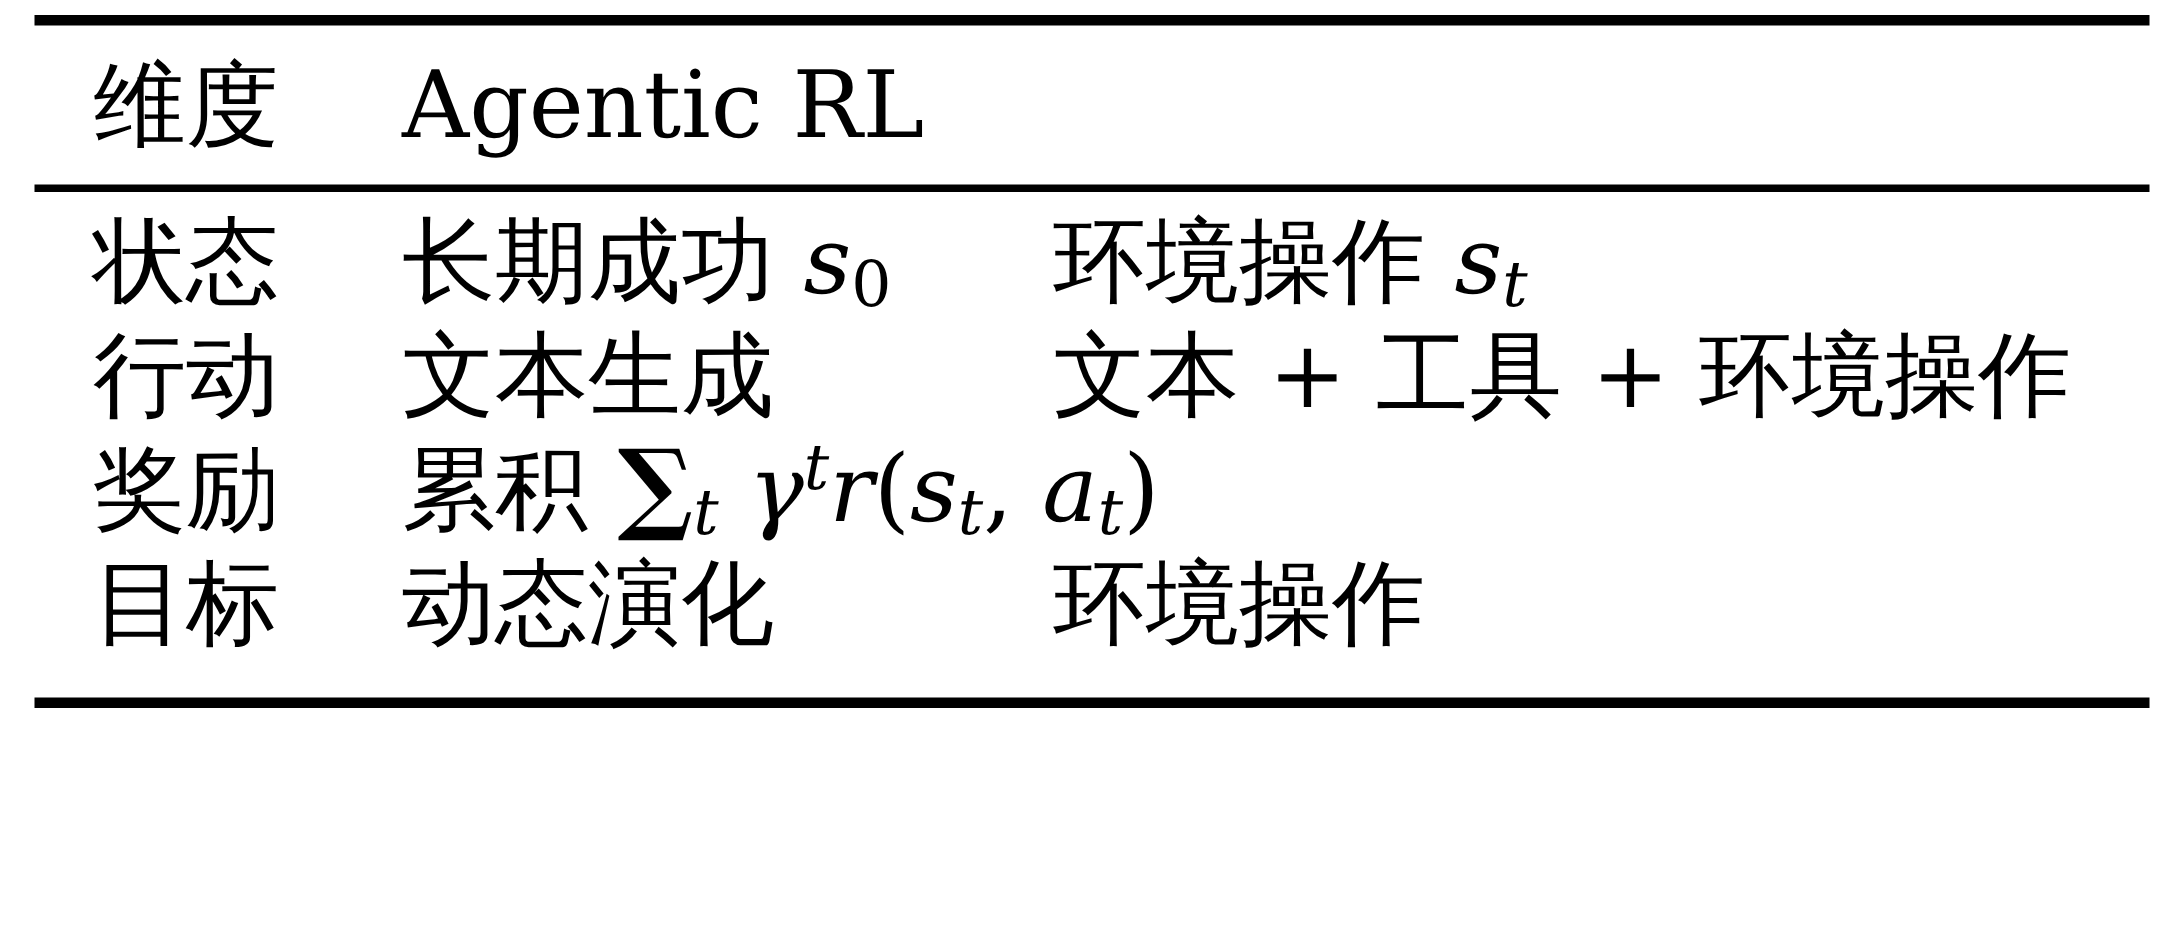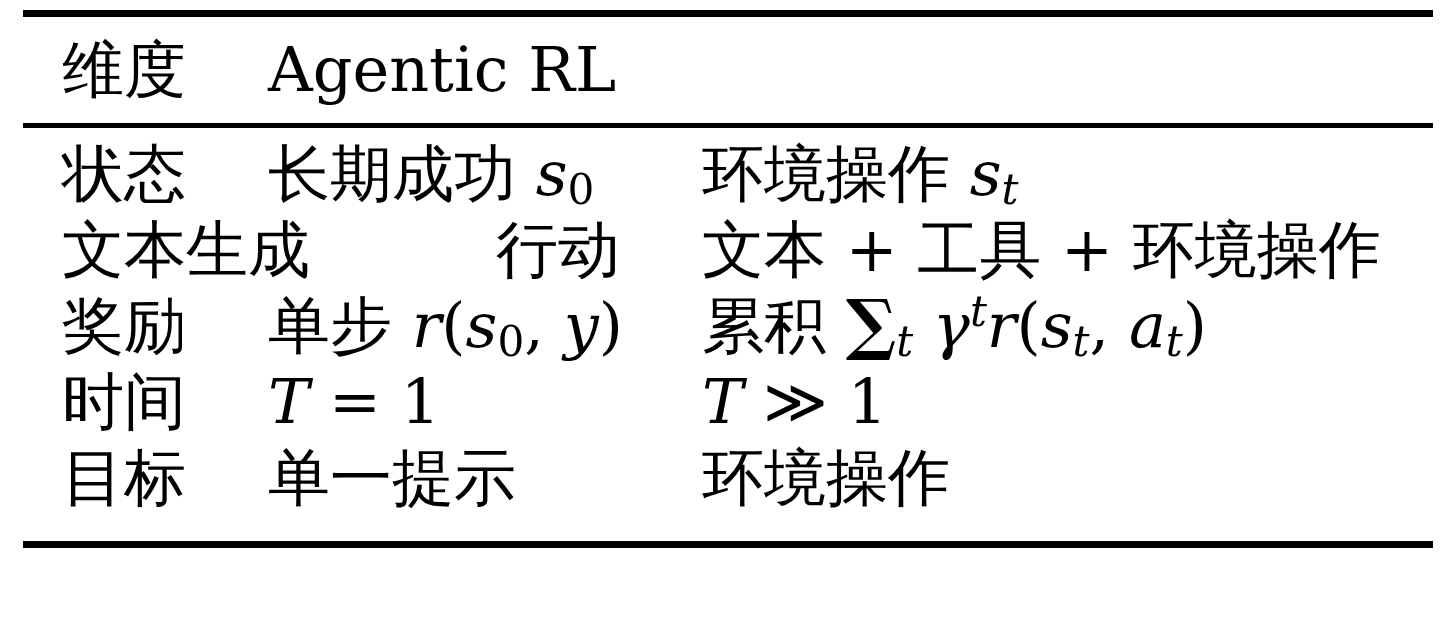--- a/index.html
+++ b/index.html
@@ -92,35 +92,29 @@
 
   <div class="rule rule-mid"></div>
 
   <div class="body-rows" id="table-body">
       <div class="row">
         <div class="cell col1"><span class="seg">状态</span></div>
         <div class="cell col2"><span class="seg">长期成功 </span><span class="seg seg-italic">s</span><span class="seg seg-sub">0</span></div>
         <div class="cell col3"><span class="seg">环境操作 </span><span class="seg seg-italic">s</span><span class="seg seg-sub-italic">t</span></div>
       </div>
       <div class="row">
+        <div class="cell col1"><span class="seg">行动</span></div>
         <div class="cell col2"><span class="seg">文本生成</span></div>
-        <div class="cell col1"><span class="seg">行动</span></div>
         <div class="cell col3"><span class="seg">文本 + 工具 + 环境操作</span></div>
       </div>
       <div class="row">
         <div class="cell col1"><span class="seg">奖励</span></div>
-        <div class="cell col2"><span class="seg">单步 </span><span class="seg seg-italic">r</span><span class="seg">(</span><span class="seg seg-italic">s</span><span class="seg seg-sub">0</span><span class="seg">, </span><span class="seg seg-italic">y</span><span class="seg">)</span></div>
         <div class="cell col3"><span class="seg">累积 </span><span class="seg seg-sum">∑</span><span class="seg seg-sub-italic">t</span><span class="seg"> </span><span class="seg seg-italic">γ</span><span class="seg seg-sup-italic">t</span><span class="seg seg-italic">r</span><span class="seg">(</span><span class="seg seg-italic">s</span><span class="seg seg-sub-italic">t</span><span class="seg">, </span><span class="seg seg-italic">a</span><span class="seg seg-sub-italic">t</span><span class="seg">)</span></div>
       </div>
       <div class="row">
-        <div class="cell col1"><span class="seg">时间</span></div>
-        <div class="cell col2"><span class="seg seg-italic">T</span><span class="seg"> = 1</span></div>
-        <div class="cell col3"><span class="seg seg-italic">T</span><span class="seg"> ≫ 1</span></div>
-      </div>
-      <div class="row">
         <div class="cell col1"><span class="seg">目标</span></div>
-        <div class="cell col2"><span class="seg">单一提示</span></div>
+        <div class="cell col2"><span class="seg">动态演化</span></div>
         <div class="cell col3"><span class="seg">环境操作</span></div>
       </div>
     </div>
 
   <div class="rule rule-thick rule-bottom"></div>
 </div>
 
 </body></html>

